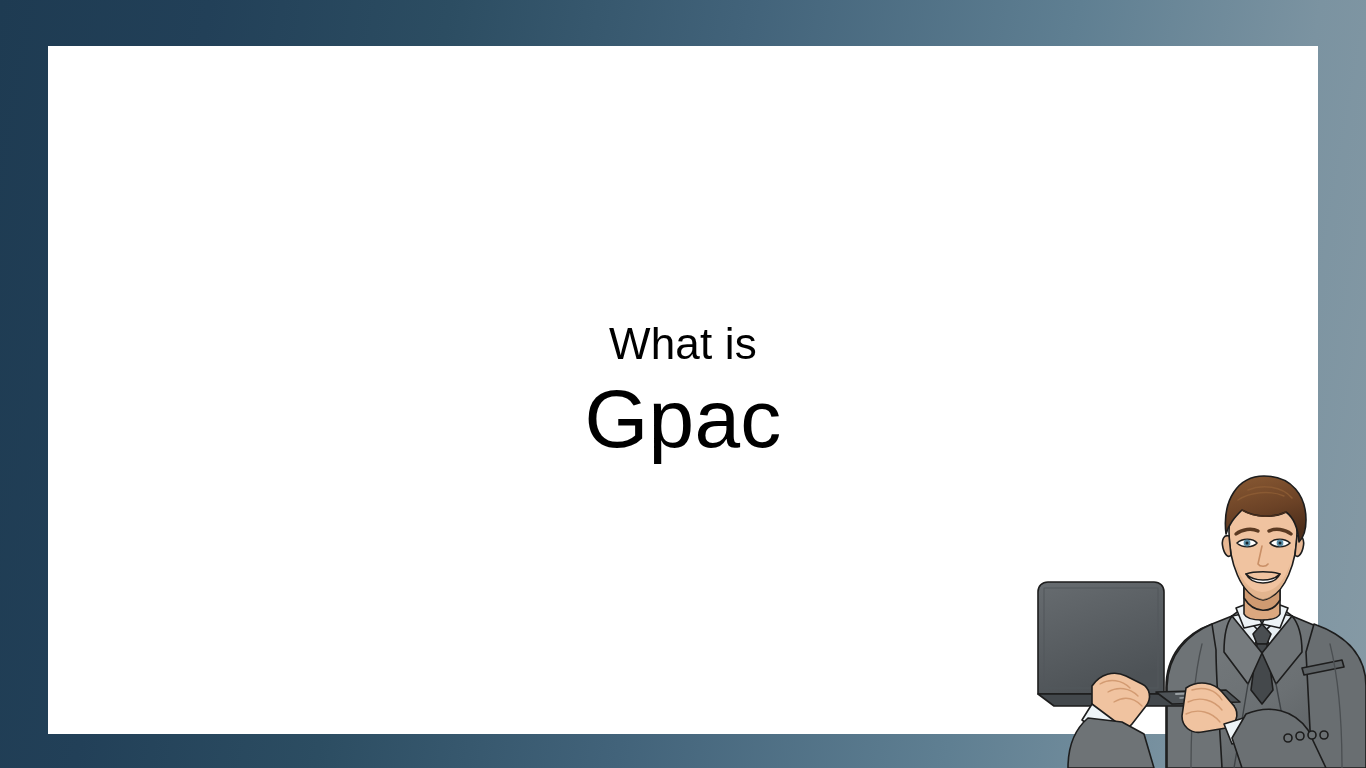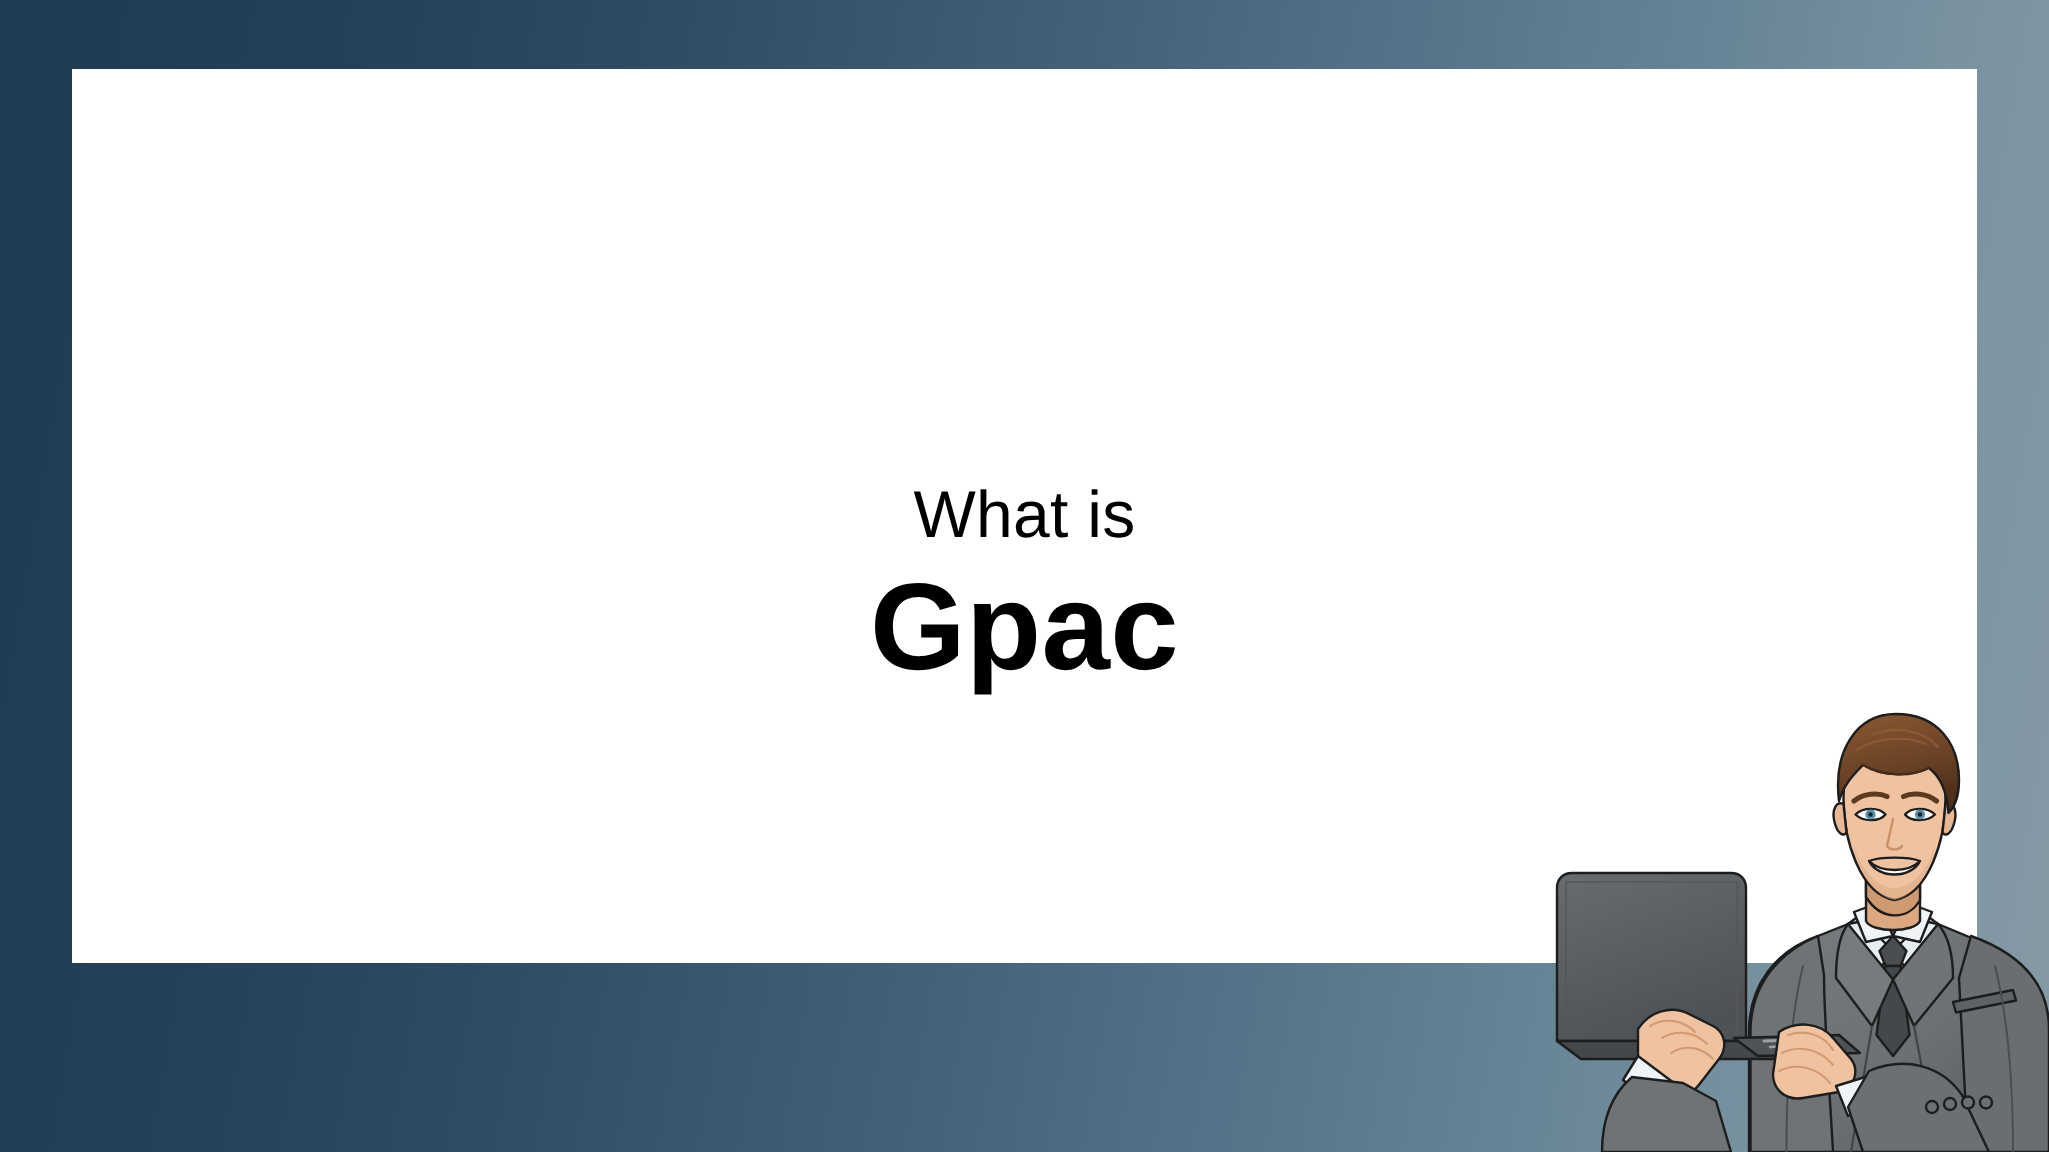--- a/index.html
+++ b/index.html
@@ -25,21 +25,21 @@
         #869aa5 100%);
     overflow: hidden;
   }
 
   
   #slide-panel {
     position: absolute;
     left: 48px;
     top: 46px;
     width: 1270px;
-    height: 596px;
+    height: 688px;
     background: #ffffff;
   }
 
   
   #title-block {
     position: absolute;
     left: 0;
     top: 0;
     width: 1270px;
     text-align: center;
@@ -60,21 +60,21 @@
   }
 
   #title-line-2 {
     position: absolute;
     left: 0;
     top: 325px;
     width: 1270px;
     text-align: center;
     font-size: 82px;
     line-height: 96px;
-    font-weight: 700;
+    font-weight: 400;
     color: #000000;
     letter-spacing: 0.2px;
   }
 
   
   #presenter-illustration {
     position: absolute;
     right: 0;
     bottom: 0;
     width: 340px;

